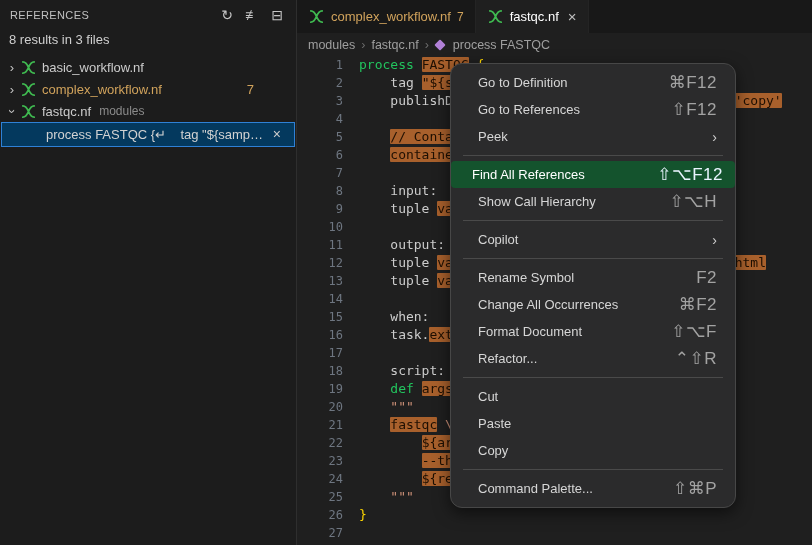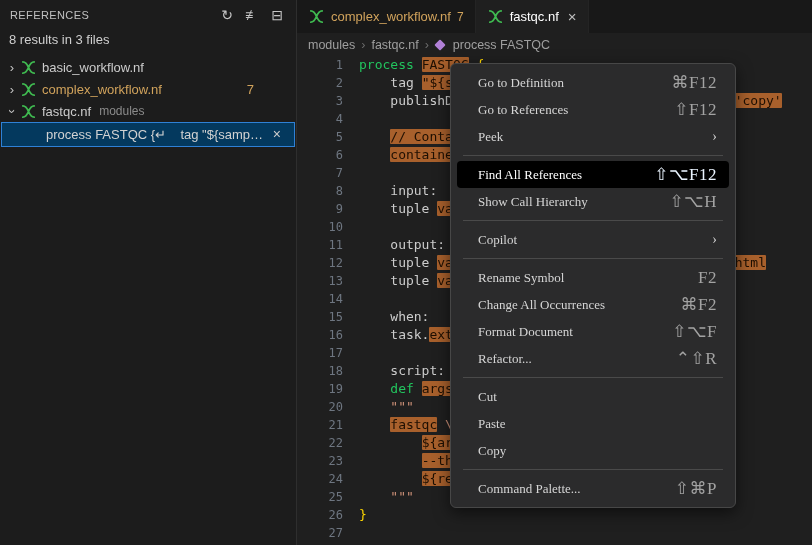--- a/index.html
+++ b/index.html
@@ -57,27 +57,27 @@
   .code span { white-space:pre; }
   .plain { color:#cccccc; }
   .kw    { color:#22c55e; }
   .str   { color:#ce9178; }
   .cmt   { color:#6a9955; }
   .brace { color:#ffd700; }
   .hl    { background:#a8602c; color:#1e0f02; border-radius:1px; }
 
   
   .context-menu { position:absolute; left:450px; top:63px; width:286px;
-                  background:#2b2b2c; border:1px solid #474747; border-radius:6px;
-                  box-shadow:0 5px 16px rgba(0,0,0,.55); padding:5px 0; z-index:20;font-family:Liberation Serif, serif; }
+                  background:#2b2b2c; border:1px solid #474747; border-radius:12px;
+                  box-shadow:0 5px 16px rgba(0,0,0,.55); padding:5px 0; z-index:20; }
   .mi { height:27px; display:flex; align-items:center; padding:0 18px 0 27px;
         color:#d6d6d6; cursor:pointer; }
   .ms { margin-left:auto; color:#a3a3a3; font-size:17px; letter-spacing:.5px; }
   .sub-arrow { margin-left:auto; color:#cfcfcf; font-size:14px; }
-  .mi.hl-item { background:#000000; color:#ffffff; margin:0 6px; padding:0 12px 0 21px; border-radius:4px; }
+  .mi.hl-item { background:#14532d; color:#ffffff; margin:0 0; padding:0 12px 0 21px; border-radius:4px; }
   .mi.hl-item .ms { color:#eaf4ff; }
   .msep { height:1px; background:#4a4a4a; margin:5px 12px; }
 </style>
 </head>
 <body>
 
 <div class="app">
 
   <aside class="sidebar">
     <div class="panel-header">

